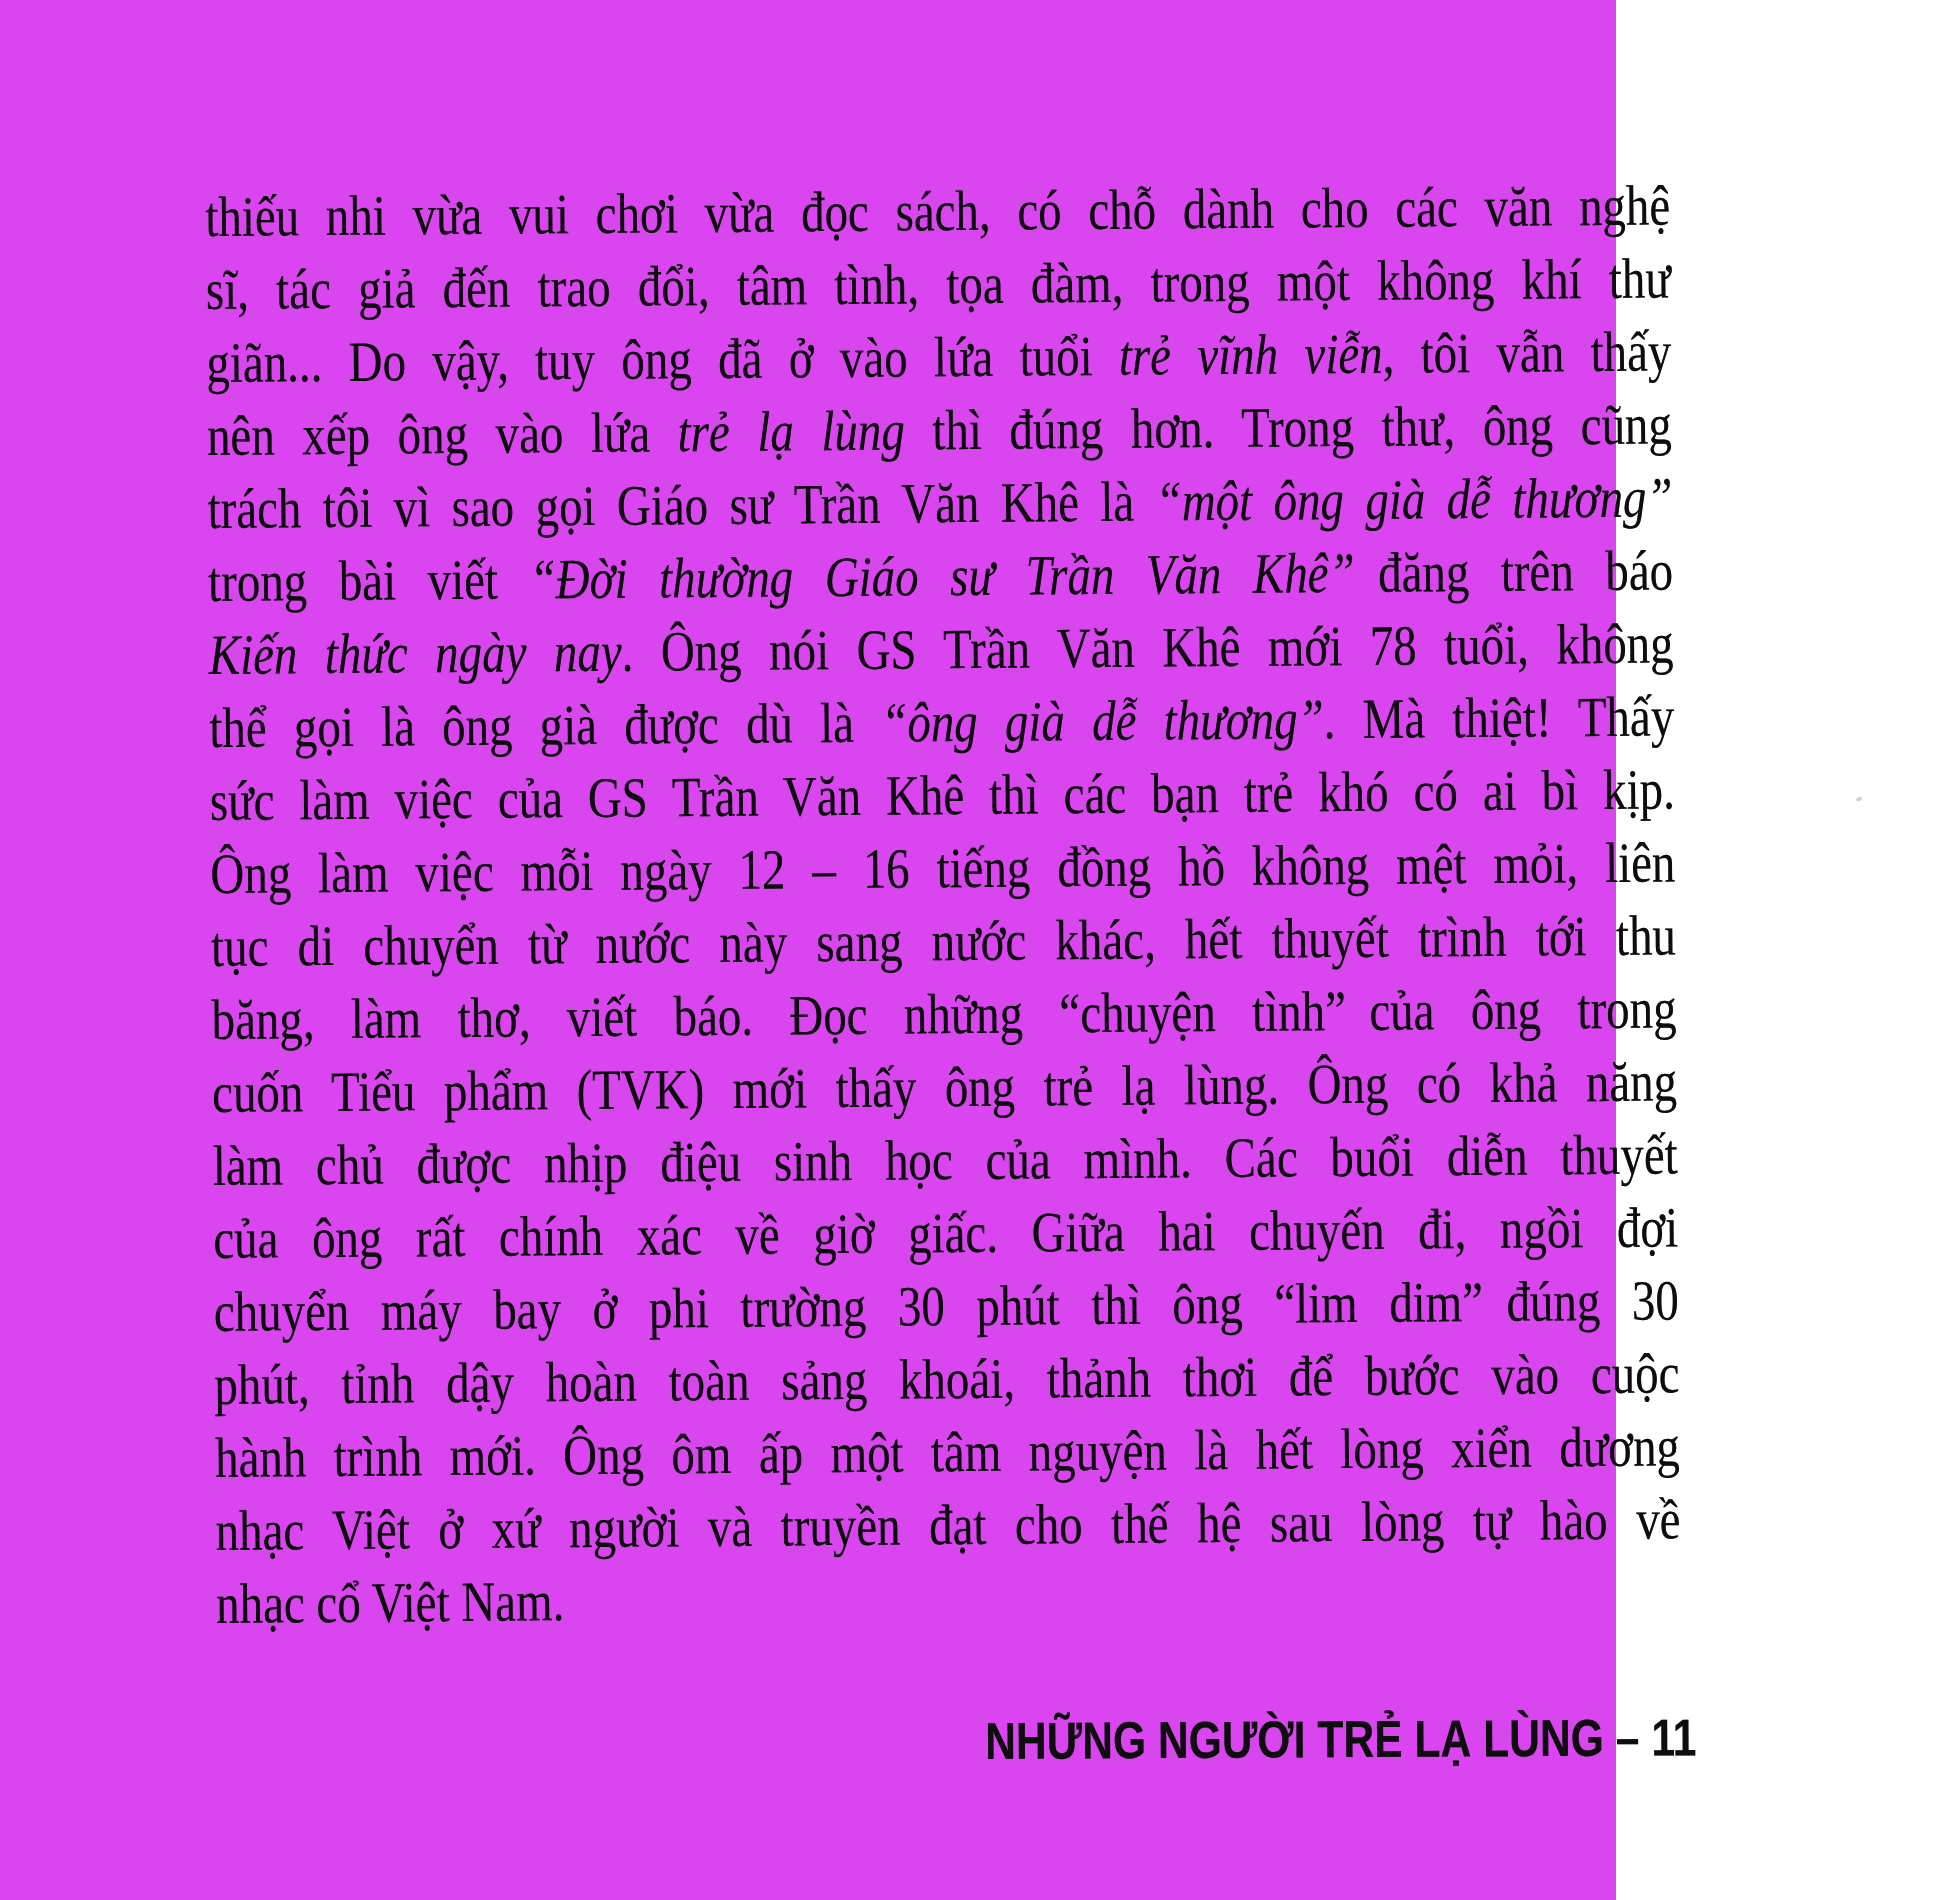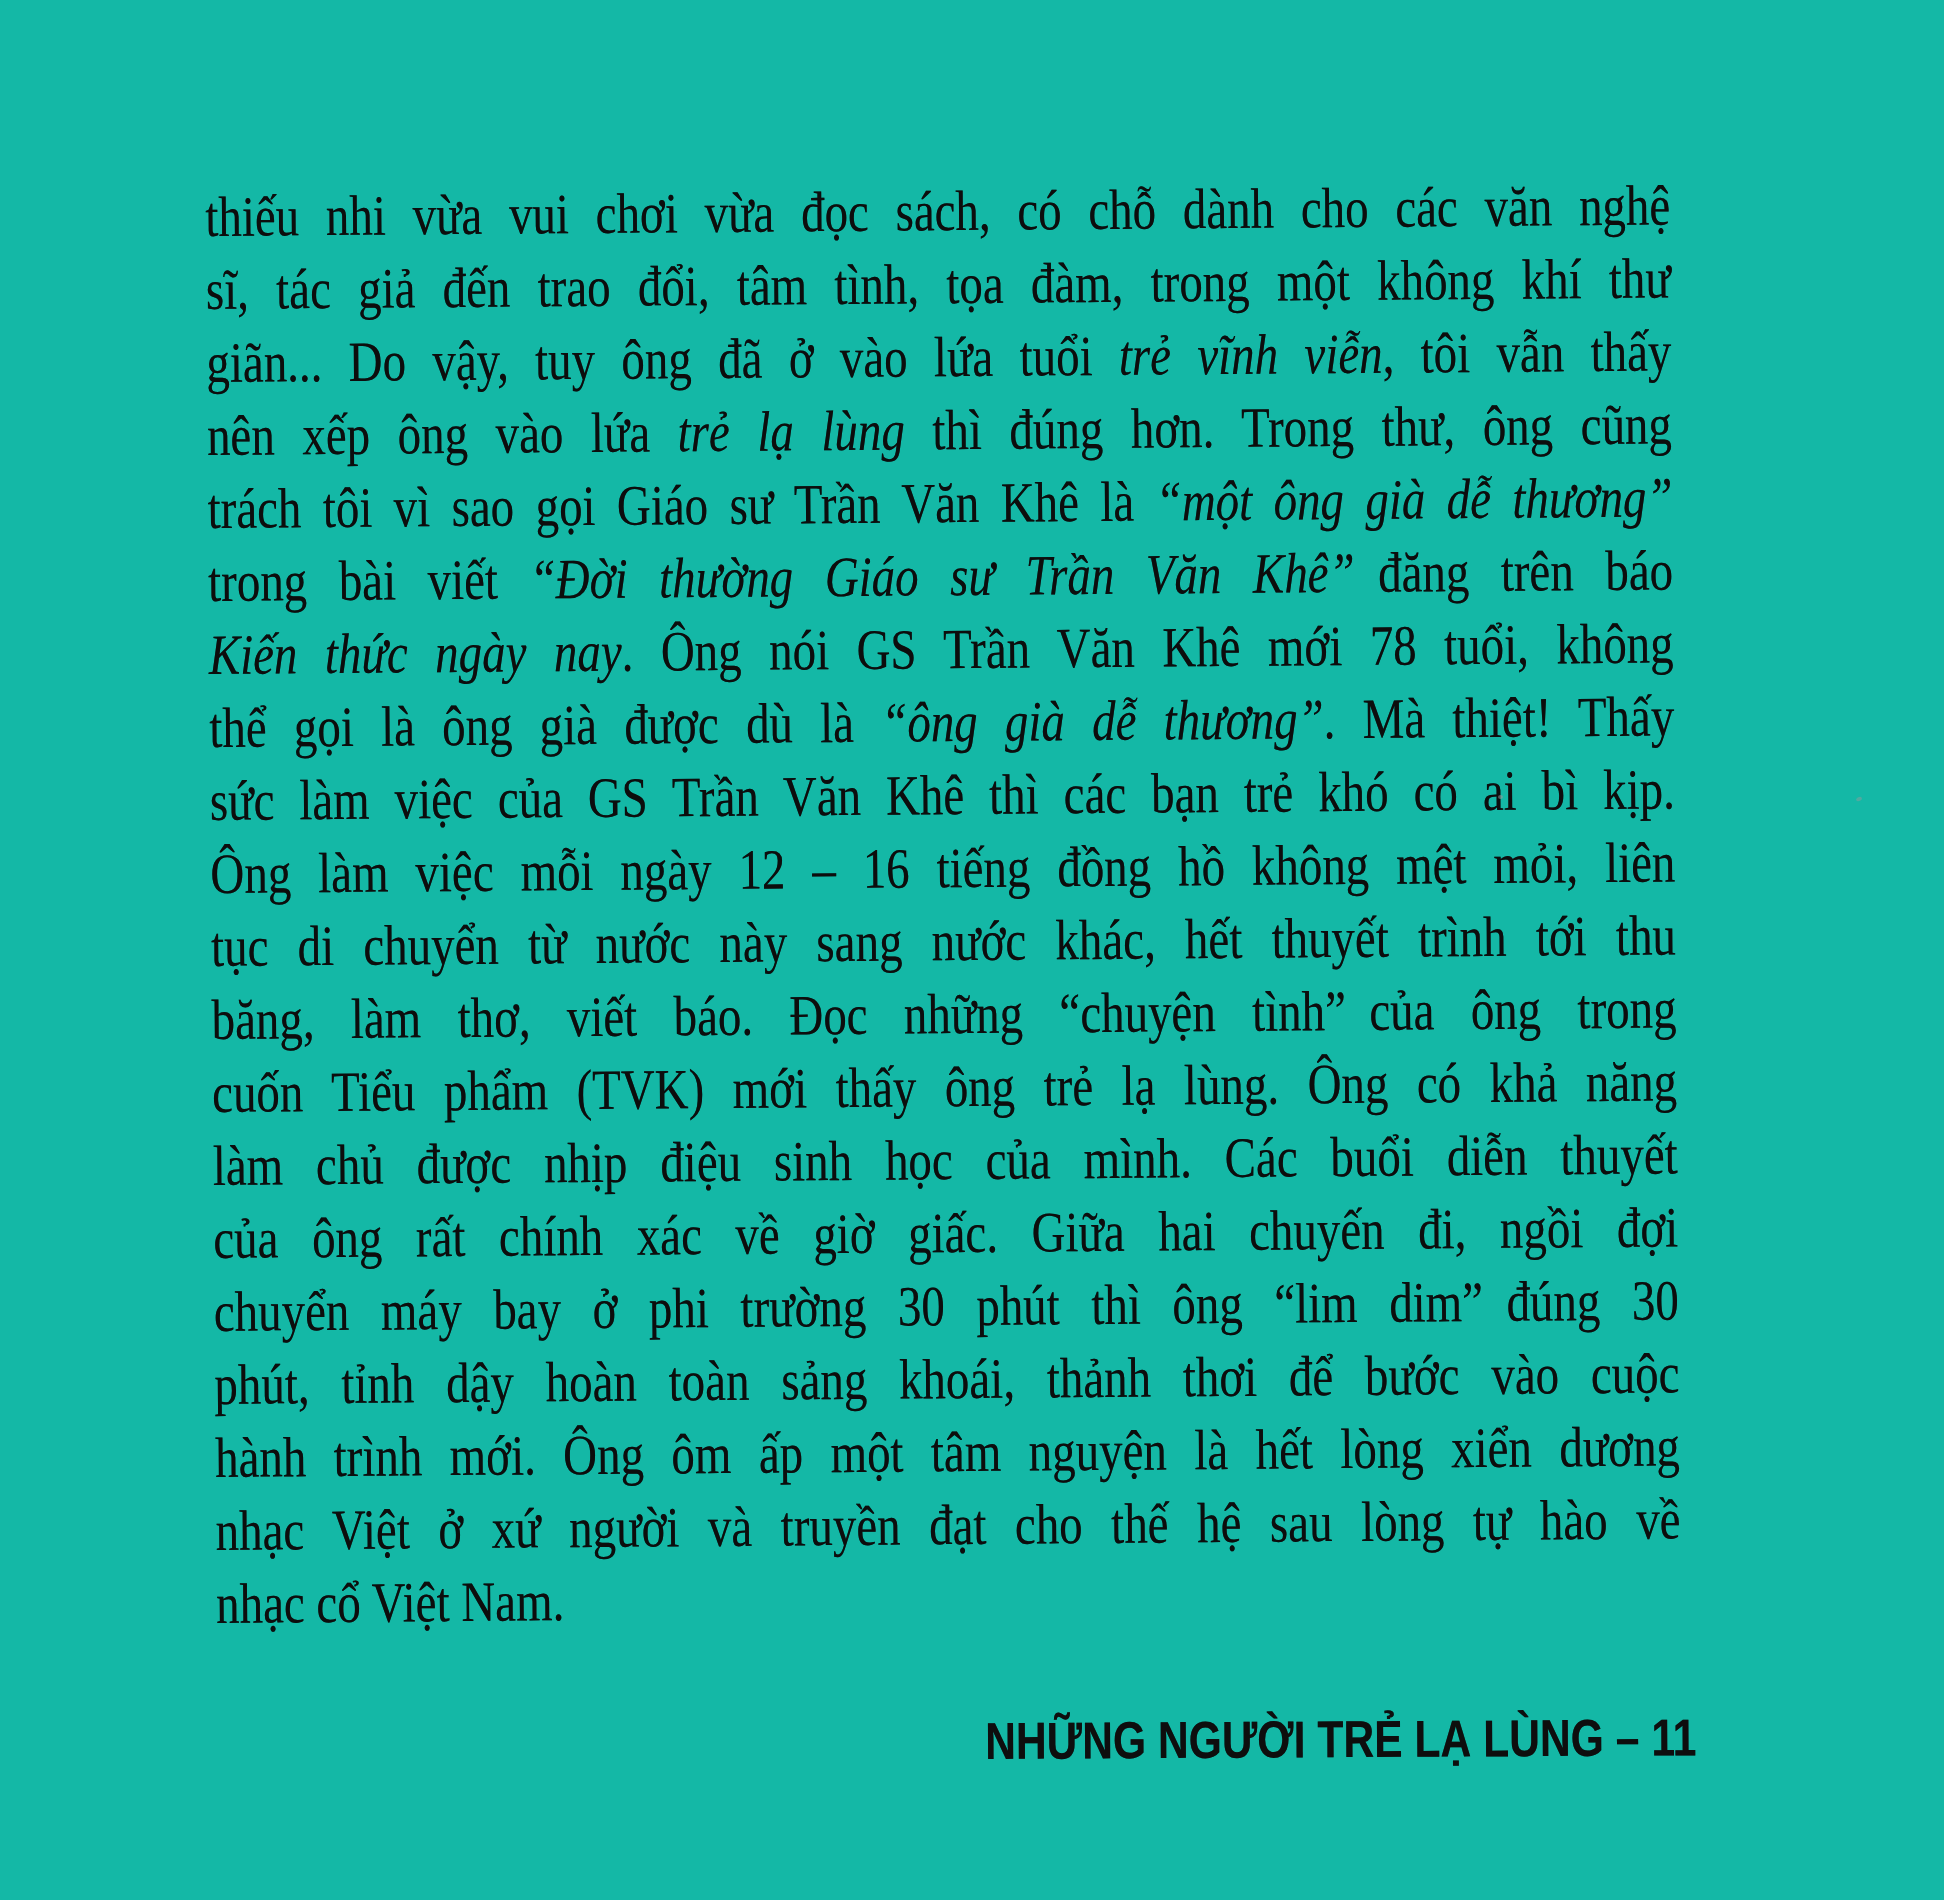--- a/index.html
+++ b/index.html
@@ -5,23 +5,23 @@
   html, body {
     margin: 0;
     padding: 0;
     width: 1944px;
     height: 1900px;
     background: #ffffff;
     overflow: hidden;
   }
   .page {
     position: relative;
-    width: 1944px;
+    width: 1616px;
     height: 1900px;
-    background: #14b8a6;
+    background: #d946ef;
   }
   .body-text {
     position: absolute;
     left: 205px;
     top: 180px;
     width: 1780px;
     transform: rotate(-0.45deg) scaleX(0.823);
     transform-origin: 0 0;
     font-family: "Liberation Serif", "DejaVu Serif", serif;
     font-size: 57px;

